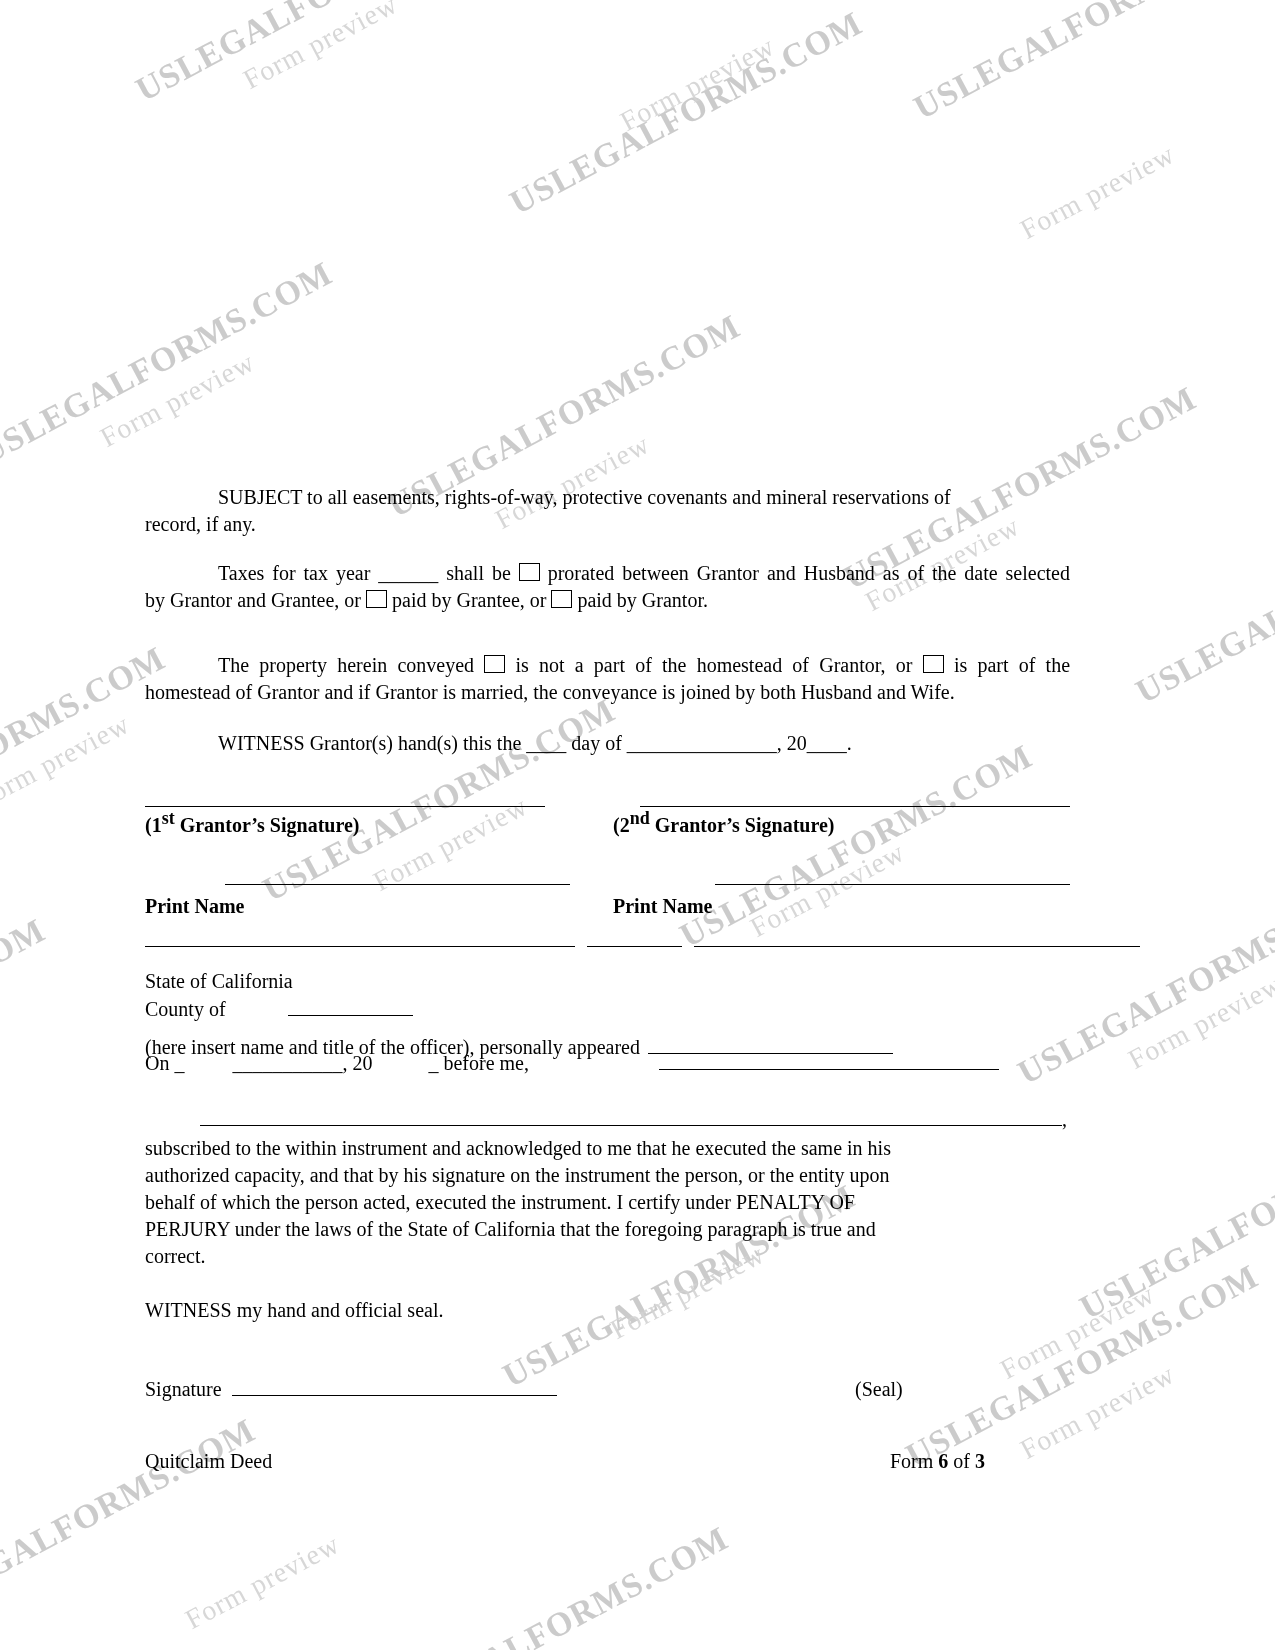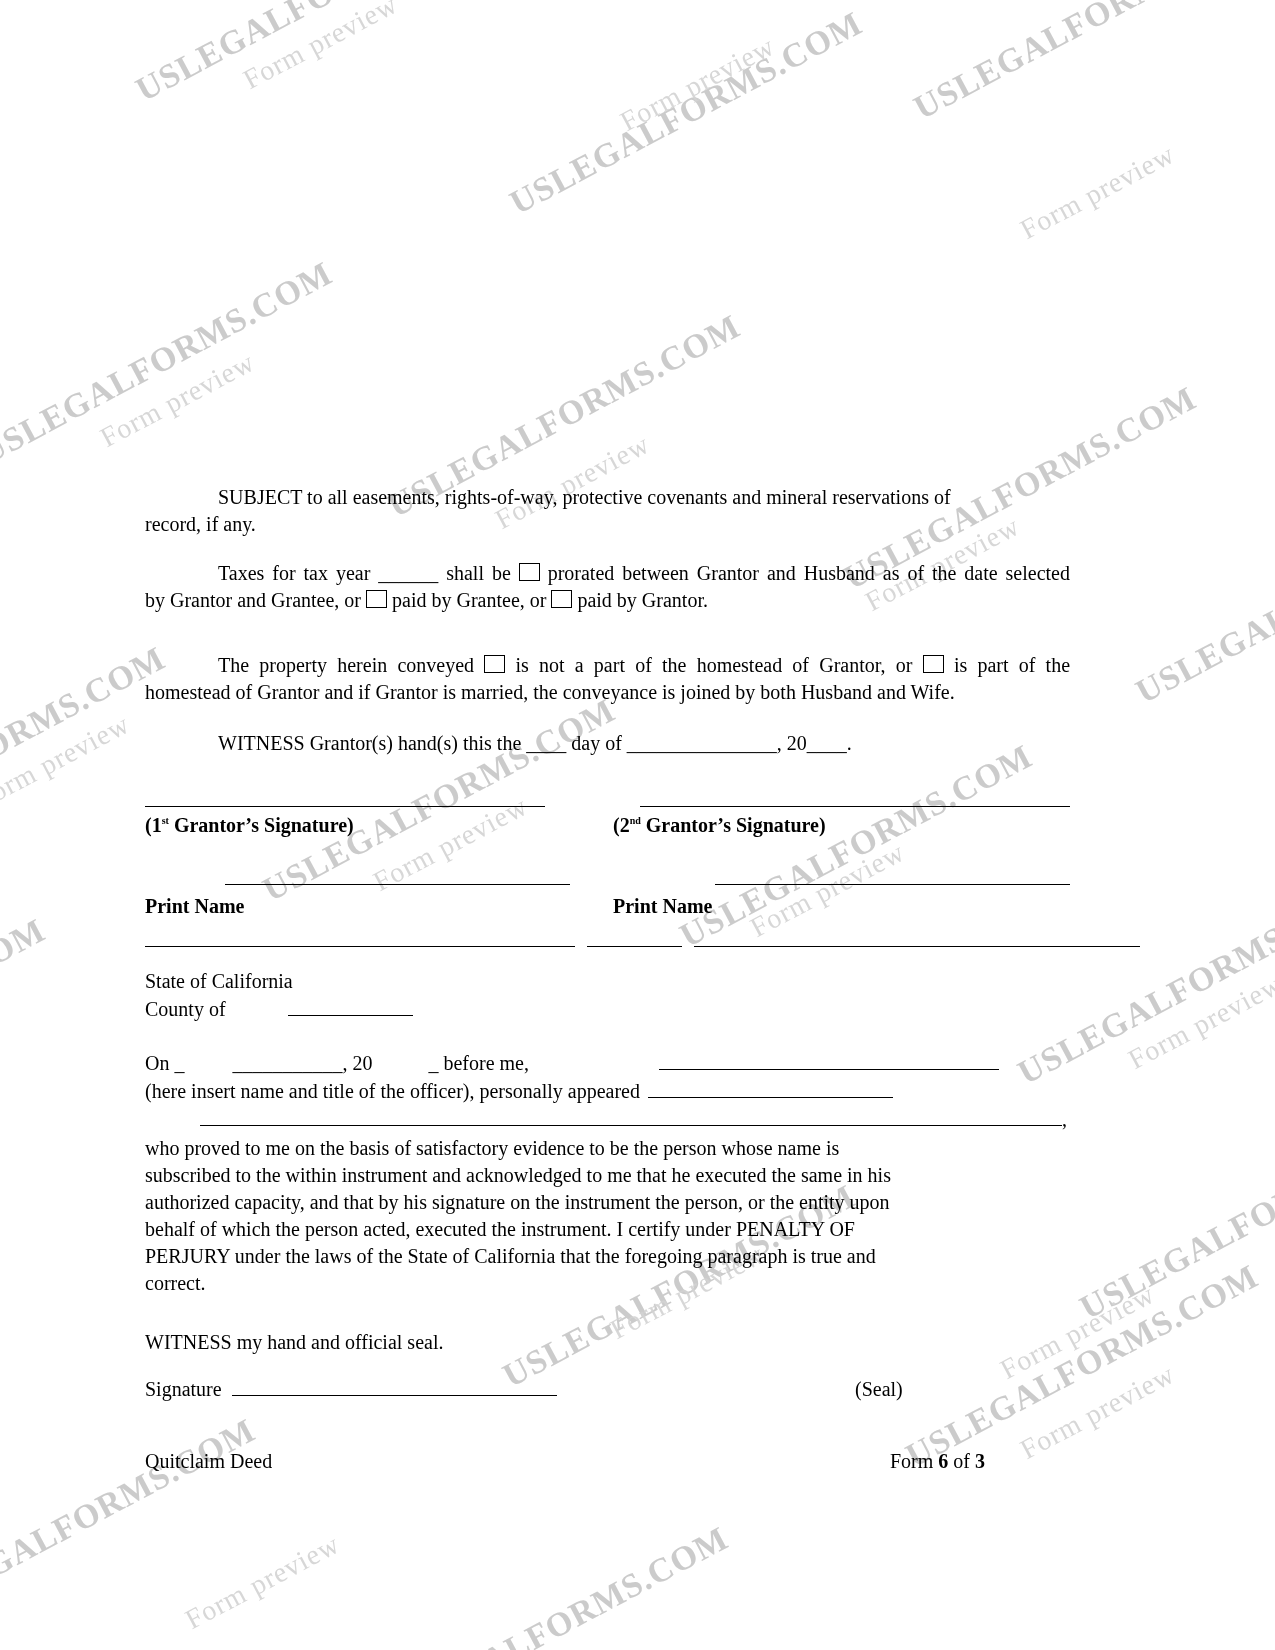--- a/index.html
+++ b/index.html
@@ -12,21 +12,21 @@
   #content{position:absolute;left:145px;top:0;width:930px;height:1650px;z-index:2;}
   .row{position:absolute;left:0;width:925px;line-height:27px;}
   .ln{line-height:27px;}
   .indent{text-indent:73px;}
   .just{text-align:justify;text-align-last:justify;}
   .nowrap{white-space:nowrap;}
   .hr{position:absolute;height:0;border-bottom:1.7px solid #000;}
   .bl{display:inline-block;border-bottom:1.7px solid #000;height:19px;}
   .bold{font-weight:700;}
   .b{font-weight:700;}
-  sup{font-size:10px;line-height:0;}
+  sup{font-size:18px;line-height:0;}
   .cbx{display:inline-block;width:19px;height:16px;border:1.6px solid #000;vertical-align:-1px;background:#fff;}
   .lab2{position:absolute;left:468px;}
   .seal{position:absolute;left:710px;text-align:right;}
   .pageno{position:absolute;left:745px;}
   .wm{position:absolute;white-space:nowrap;transform:rotate(-28deg);transform-origin:0 100%;user-select:none;pointer-events:none;}
   .wm.brand{font-weight:700;font-size:34px;line-height:40px;letter-spacing:1px;color:#c3c3c3;opacity:.85;}
   .wm.preview{font-weight:400;font-size:28px;line-height:32px;letter-spacing:1px;color:#d3d3d3;opacity:.9;}
 </style>
 </head>
 <body>
@@ -109,38 +109,37 @@
     <div class="row" style="top:968px">State of California</div>
 
     <div class="row" style="top:996px">
       <span>County of</span><span class="bl" style="margin-left:62px;width:125px"></span>
     </div>
 
     <div class="row nowrap" style="top:1050px">
       <span>On _</span><span style="margin-left:48px">___________, 20</span><span style="margin-left:56px">_ before me,</span><span class="bl" style="margin-left:130px;width:340px"></span>
     </div>
 
-    <div class="row nowrap" style="top:1078px">
+    <div class="row nowrap" style="top:1034px">
       <span>(here insert name and title of the officer), personally appeared</span><span class="bl" style="margin-left:8px;width:245px"></span>
     </div>
 
     <div class="row nowrap" style="top:1106px">
       <span class="bl" style="margin-left:55px;width:862px"></span><span>,</span>
     </div>
 
     <div class="row" style="top:1135px">
-      <div class="ln">who proved to me on the basis of satisfactory evidence to be the person whose name is</div>
       <div class="ln">subscribed to the within instrument and acknowledged to me that he executed the same in his</div>
       <div class="ln">authorized capacity, and that by his signature on the instrument the person, or the entity upon</div>
       <div class="ln">behalf of which the person acted, executed the instrument. I certify under PENALTY OF</div>
       <div class="ln">PERJURY under the laws of the State of California that the foregoing paragraph is true and</div>
       <div class="ln">correct.</div>
     </div>
 
-    <div class="row" style="top:1329px">WITNESS my hand and official seal.</div>
+    <div class="row" style="top:1297px">WITNESS my hand and official seal.</div>
 
     <div class="row nowrap" style="top:1376px">
       <span>Signature</span><span class="bl" style="margin-left:10px;width:325px"></span>
       <span class="seal">(Seal)</span>
     </div>
 
     <div class="row" style="top:1448px">
       <span>Quitclaim Deed</span>
       <span class="pageno"><span>Form</span> <span class="b">6</span> <span>of</span> <span class="b">3</span></span>
     </div>

